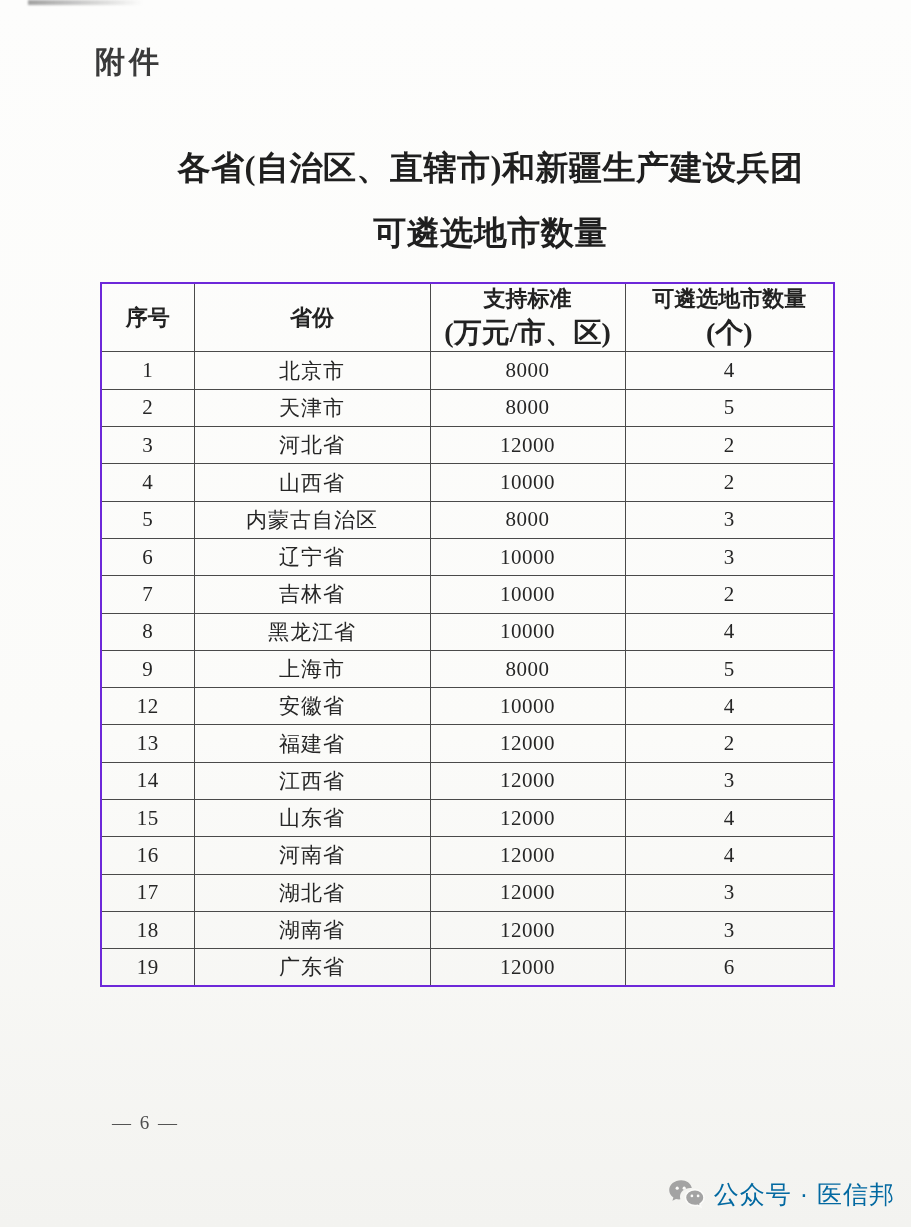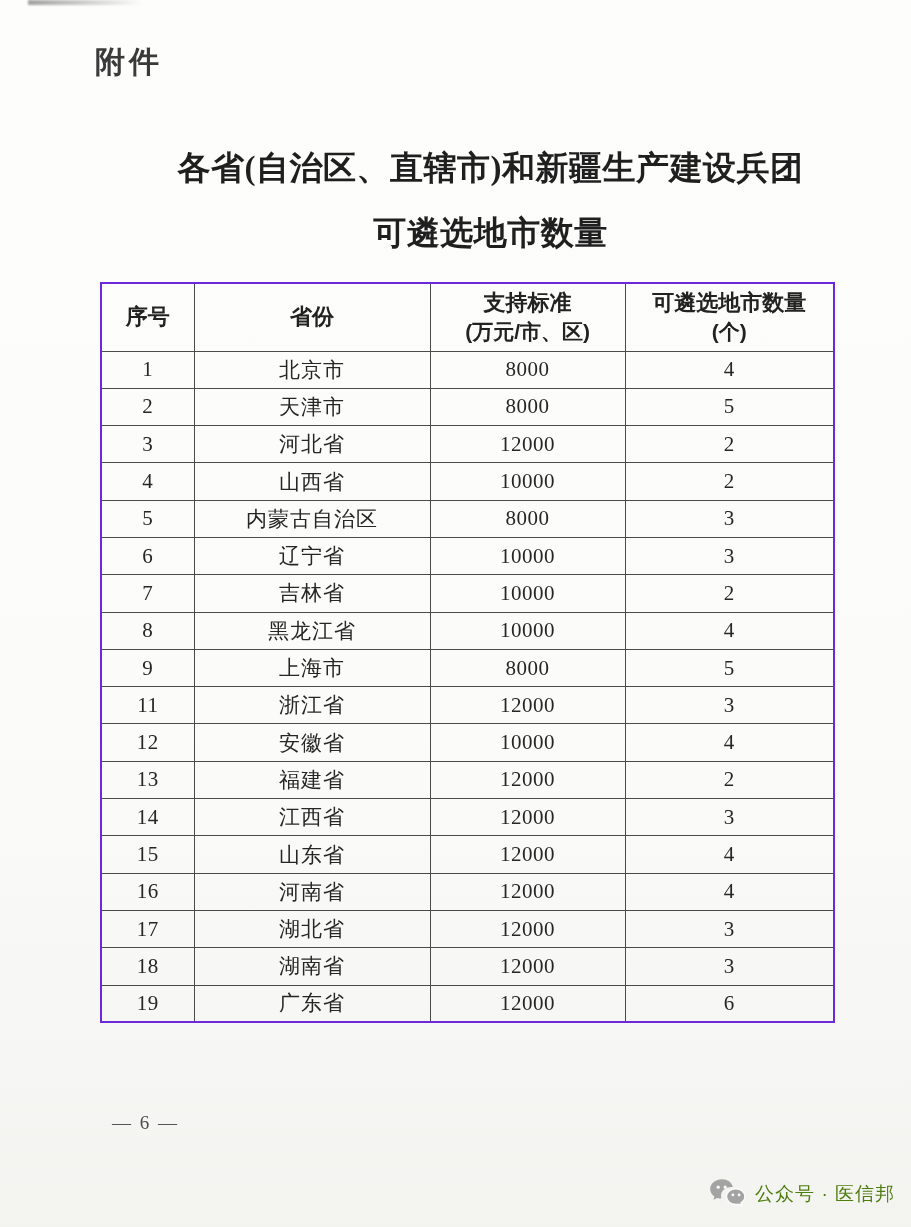--- a/index.html
+++ b/index.html
@@ -45,31 +45,31 @@
     padding: 0;
   }
   .quota-table { border: 2px solid #6d28d9; }
   .quota-table thead th {
     font-family: "Liberation Sans", "DejaVu Sans", sans-serif;
     font-weight: bold; font-size: 22px; color: #222;
     height: 68px; line-height: 1.35;
   }
   .quota-table tbody td { height: 37.3px; letter-spacing: 1px; }
   .quota-table tbody td.cell-num { letter-spacing: 0.5px; }
-  .hdr-sub { display: block; font-size: 21px; }
+  .hdr-sub { display: block; font-size: 28px; font-family: Liberation Serif, serif; }
   .page-number {
     position: absolute; left: 112px; top: 1112px;
     font-size: 19px; color: #4d4d4d; letter-spacing: 2px;
   }
   .watermark {
     position: absolute; right: 16px; top: 1178px;
     display: flex; align-items: center; gap: 8px;
-    color: #4d7c0f;
+    color: #0369a1;
     font-family: "Liberation Sans", "DejaVu Sans", sans-serif;
-    font-size: 19px; letter-spacing: 1px;
+    font-size: 25px; letter-spacing: 1px;
   }
   .wechat-icon { width: 38px; height: 32px; display: block; }
 </style>
 </head>
 <body>
 
 <div class="scan-smudge"></div>
 
 <div class="attachment-label">附件</div>
 
@@ -148,26 +148,20 @@
         <td class="cell-num">8</td>
         <td>黑龙江省</td>
         <td class="cell-num">10000</td>
         <td class="cell-num">4</td>
       </tr>
       <tr>
         <td class="cell-num">9</td>
         <td>上海市</td>
         <td class="cell-num">8000</td>
         <td class="cell-num">5</td>
-      </tr>
-      <tr>
-        <td class="cell-num">11</td>
-        <td>浙江省</td>
-        <td class="cell-num">12000</td>
-        <td class="cell-num">3</td>
       </tr>
       <tr>
         <td class="cell-num">12</td>
         <td>安徽省</td>
         <td class="cell-num">10000</td>
         <td class="cell-num">4</td>
       </tr>
       <tr>
         <td class="cell-num">13</td>
         <td>福建省</td>

